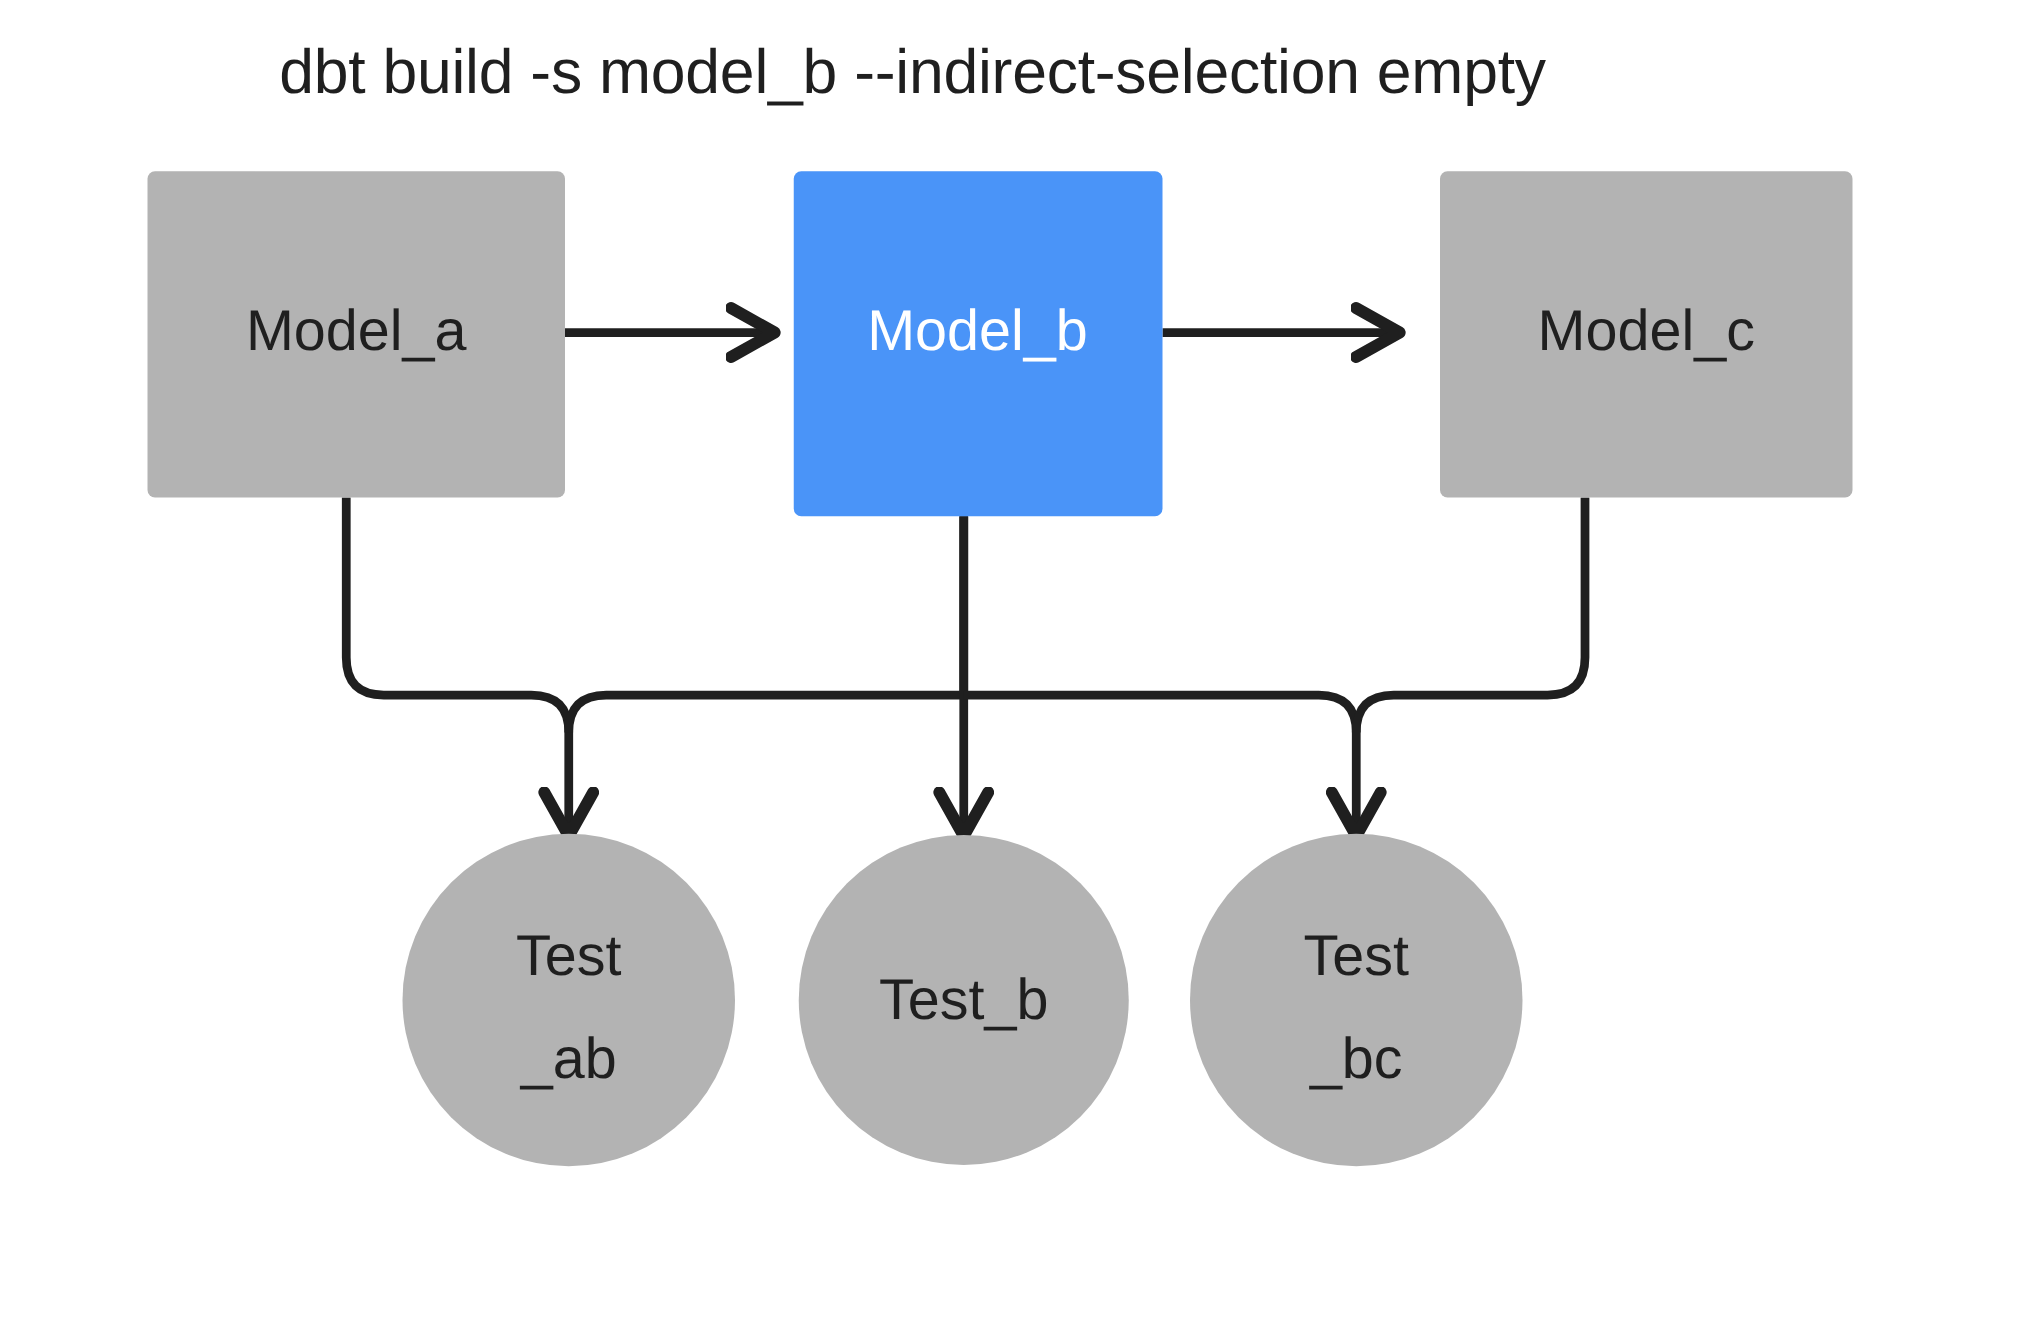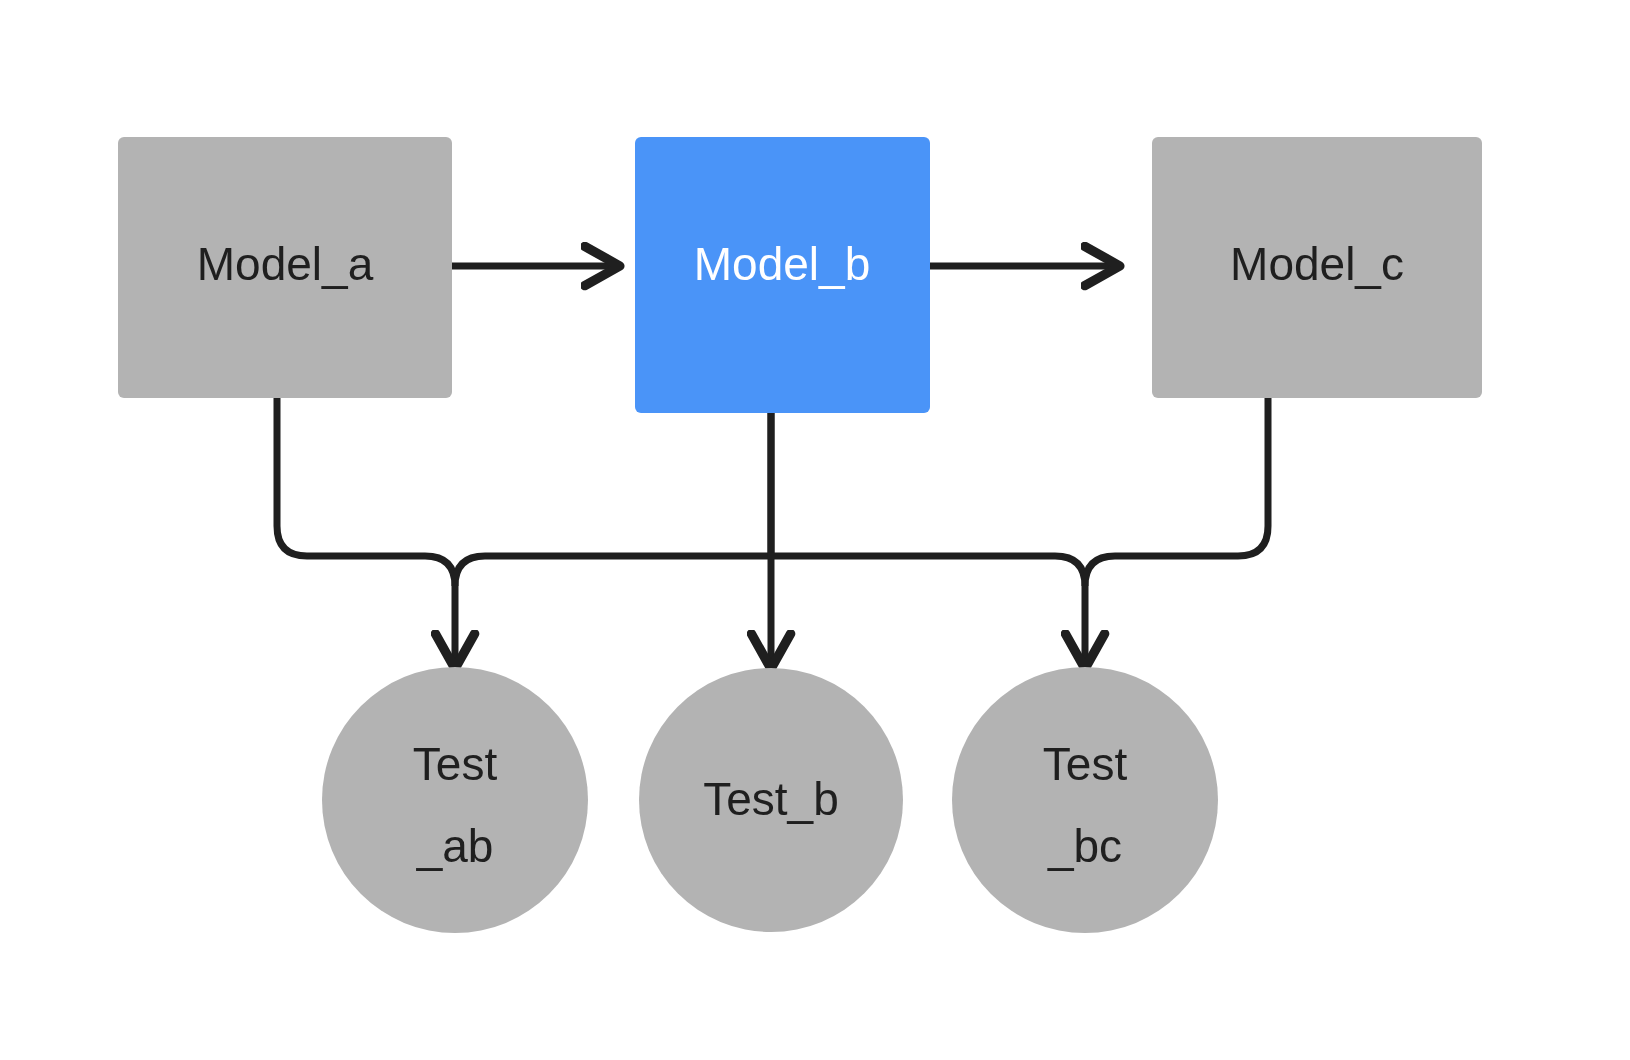--- a/index.html
+++ b/index.html
@@ -48,20 +48,21 @@
   }
   .node-label.on-accent {
     fill: #ffffff;
   }
 </style>
 </head>
 <body>
 
 <div id="canvas">
 
+  <div class="diagram-title">dbt build -s model_b --indirect-selection empty</div>
 
   <svg id="diagram-svg" viewBox="0 0 1630 1060">
 
     <defs>
       <marker id="arrowhead" markerWidth="7" markerHeight="7" refX="5.2" refY="3.5" orient="auto" markerUnits="strokeWidth">
         <path d="M 0.6 0.7 L 5.6 3.5 L 0.6 6.3" fill="none" stroke="#1f1f1f" stroke-width="1.35" stroke-linecap="round" stroke-linejoin="round"></path>
       </marker>
     </defs>
 
     <g stroke="#1f1f1f" stroke-width="7" fill="none" stroke-linecap="butt" stroke-linejoin="round">

